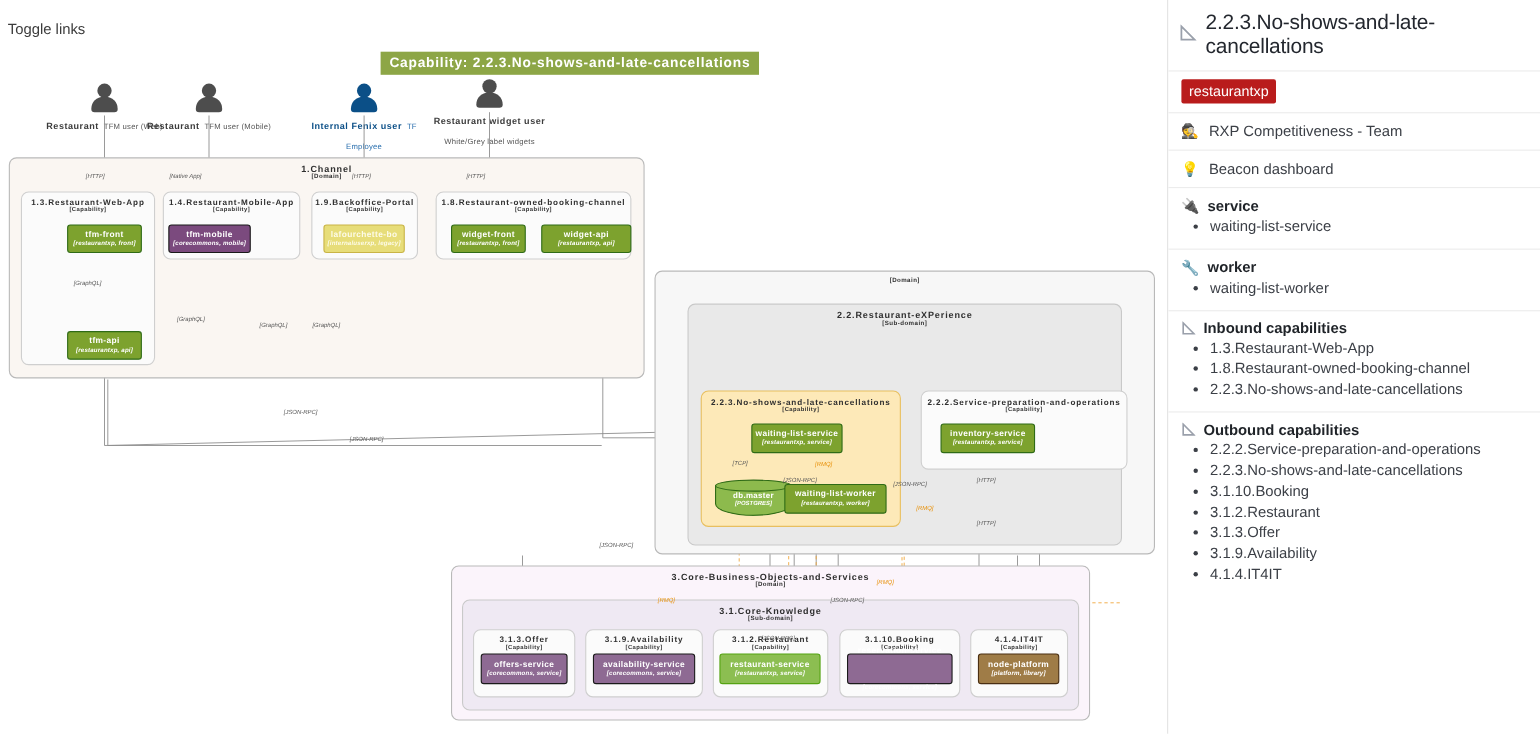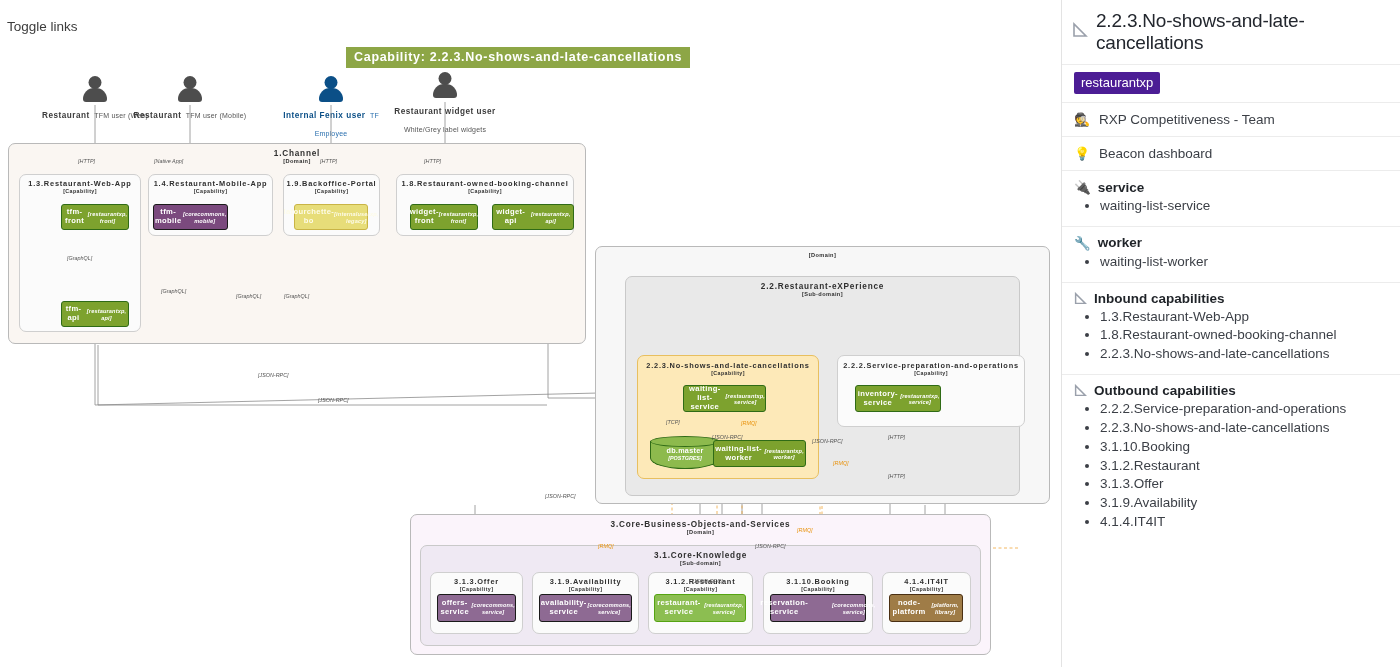--- a/index.html
+++ b/index.html
@@ -50,21 +50,21 @@
 
   .dom-title .t { font-size:8.2px; }
   .dom-title .k { font-size:5.6px; }
   .sub-title .t { font-size:8.2px; }
   .sub-title .k { font-size:5.6px; }
   .cap-title .t { font-size:7.4px; }
   .cap-title .k { font-size:5.3px; }
 
   
   .comp {
-    position:absolute; border-radius:3px; display:flex; flex-direction:row;
+    position:absolute; border-radius:3px; display:flex; flex-direction:column;
     align-items:center; justify-content:center; color:#fff; text-align:center;
     border:1.5px solid #2d6b16; line-height:1.15;
   }
   .comp .cn { font-weight:bold; font-size:7.6px; letter-spacing:0.35px; }
   .comp .ct { font-style:italic; font-weight:bold; font-size:5.6px; letter-spacing:0.15px; margin-top:1px; }
   .comp.green  { background:#7da22e; border-color:#2f6b16; }
   .comp.green2 { background:#8cbe51; border-color:#55a312; }
   .comp.purple { background:#7b4a7e; border-color:#1a1a1a; }
   .comp.purple2{ background:#8e6a93; border-color:#1a1a1a; }
   .comp.yellow { background:#e7dd79; border-color:#c9b446; color:#fdfbe8; }
@@ -90,21 +90,21 @@
   svg.wires { position:absolute; left:0; top:0; width:1061px; height:667px; pointer-events:none; }
 
   
   .sb-title { display:flex; align-items:center; gap:8px; padding:10px 12px 10px 10px; }
   .sb-title .tri { flex:0 0 auto; }
   .sb-title .txt { font-size:19px; color:#23272e; letter-spacing:-0.2px; }
   .sb-sep { height:1px; background:#ececec; }
   .sb-row { padding:9px 12px; display:flex; align-items:center; gap:9px; }
   .sb-row .ic { width:16px; text-align:center; font-size:13px; line-height:1; }
   .sb-row .lb { font-size:13.5px; color:#3b3f46; }
-  .tag { display:inline-block; background:#4c1d95; color:#fff; font-size:13px;
+  .tag { display:inline-block; background:#b91c1c; color:#fff; font-size:13px;
          padding:3px 7px 4px; border-radius:2px; }
   .sb-sect { padding:8px 12px 10px; }
   .sb-sect h3 { margin:0 0 2px; font-size:13.5px; color:#1f2328; display:flex; align-items:center; gap:7px; font-weight:bold; }
   .sb-sect ul { margin:0; padding-left:26px; list-style:disc; }
   .sb-sect li { font-size:13.5px; color:#3b3f46; line-height:1.32; margin:1px 0; }
   .sb-sect li::marker { color:#3b3f46; }
   .tri-ic { display:inline-block; width:13px; height:13px; }
 </style>
 </head>
 <body>

